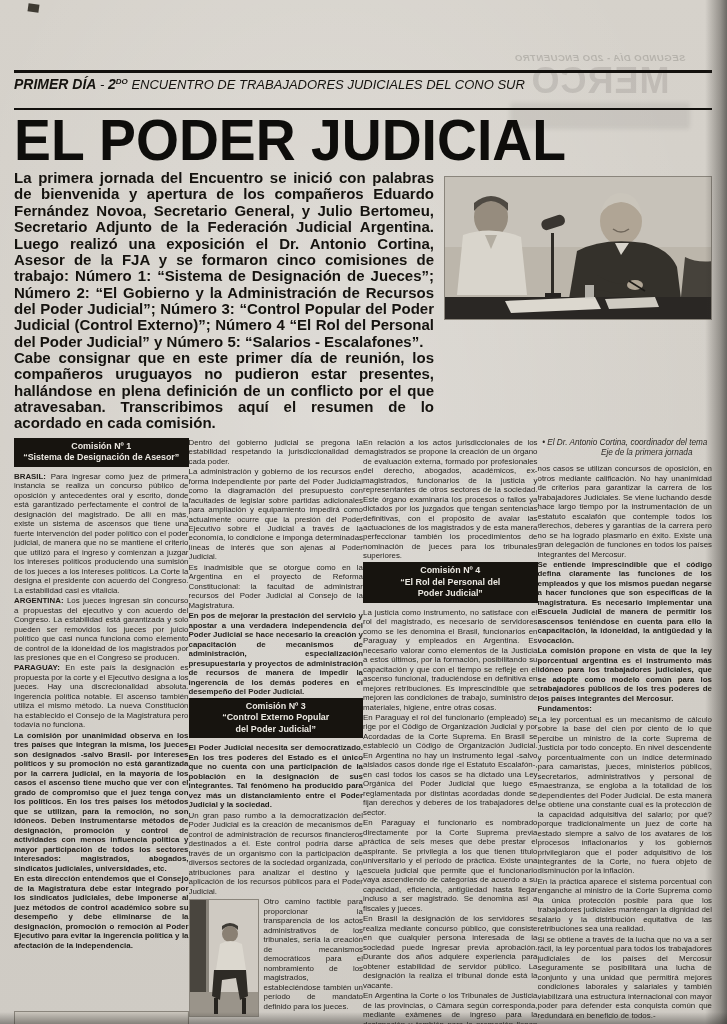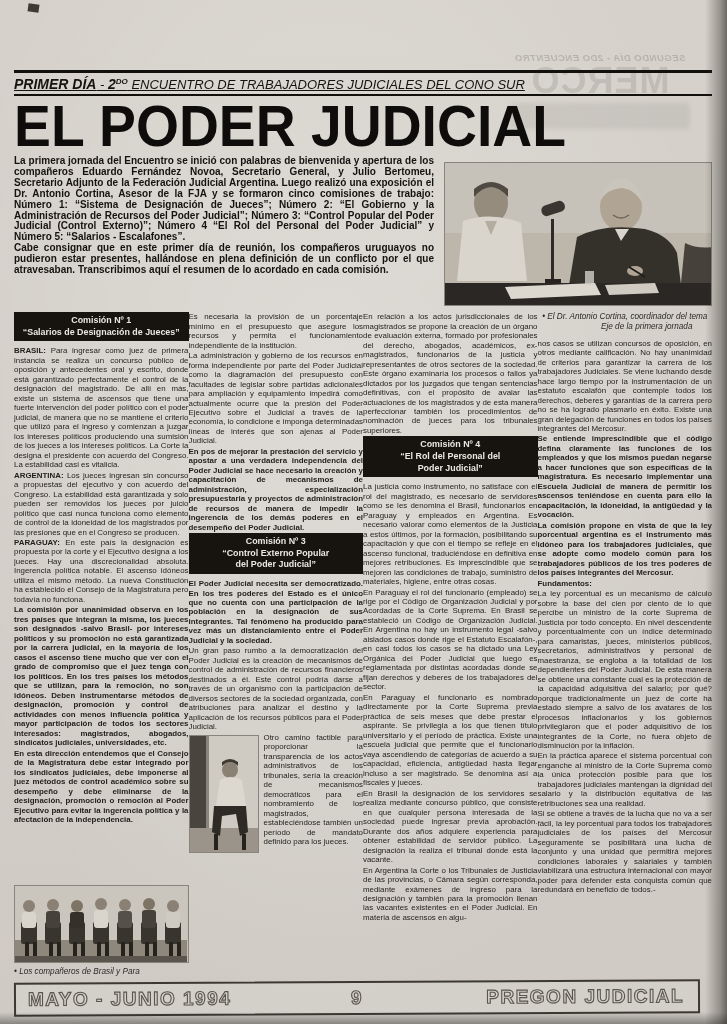--- a/index.html
+++ b/index.html
@@ -17,29 +17,29 @@
 
   
   .ghost{position:absolute;right:2px;top:52px;width:250px;text-align:center;
          transform:scaleX(-1);filter:blur(.7px);pointer-events:none;}
   .ghost-small{font-size:9.5px;font-weight:bold;font-style:italic;color:rgba(40,37,33,.18);letter-spacing:.5px;}
   .ghost-big{font-size:36px;font-weight:900;color:rgba(40,37,33,.12);letter-spacing:1px;line-height:1;}
   .ghost-bar{margin:4px auto 0;width:180px;height:26px;border-radius:4px;background:rgba(40,37,33,.08);filter:blur(2px);}
 
   
   .kicker-rule-top{border-top:3px solid #12100d;}
-  .kicker{font-style:italic;font-size:13px;padding:3px 0 2px;border-bottom:2px solid #12100d;color:#15130f;text-decoration:underline;}
+  .kicker{font-style:italic;font-size:13px;padding:3px 0 16px;border-bottom:2px solid #12100d;color:#15130f;}
   .kicker .k-bold{font-weight:bold;font-size:14px;}
   .kicker sup{font-size:8px;font-weight:bold;}
   h1.title{margin:3px 0 2px;font-size:57px;font-weight:bold;letter-spacing:0px;line-height:.95;
            color:#0e0d0b;transform:scaleX(.97);transform-origin:left;white-space:nowrap;}
 
   
   .lede-row{display:flex;gap:10px;margin-top:3px;}
-  .lede{width:420px;flex:none;font-weight:bold;font-size:10px;line-height:1.09;text-align:justify;color:#15130f;}
+  .lede{width:420px;flex:none;font-weight:bold;font-size:15px;line-height:1.09;text-align:justify;color:#15130f;}
   .lede p{margin:0;}
   .photo-main{flex:1;height:142px;margin:6px 0 0;border:1px solid #8a857c;overflow:hidden;background:#c9c4bb;}
   .photo-main svg{display:block;}
 
   
   .cols{display:flex;margin-top:6px;height:664px;}
   .col{flex:1;min-width:0;overflow:hidden;display:flex;flex-direction:column;}
   .col-text{flex:1;min-height:0;overflow:hidden;}
   .sec-head{background:#17140f;color:#eae7e0;text-align:center;font-weight:bold;
             font-size:8.9px;line-height:1.3;padding:3px 2px;margin:0 0 5px;}
@@ -123,25 +123,25 @@
         </svg>
       </figure>
     </div>
 
     <div class="cols">
 
       <div class="col">
         <div class="col-text">
           <div class="sec-head">
             <div>Comisión Nº 1</div>
-            <div>“Salarios de Designación de Jueces”</div>
+            <div>“Sistema de Designación de Asesor”</div>
           </div>
           <p class="bp"><b class="lead">BRASIL:</b><span> Para ingresar como juez de primera instancia se realiza un concurso público de oposición y antecedentes oral y escrito, donde está garantizado perfectamente el control de la designación del magistrado. De allí en más, existe un sistema de ascensos que tiene una fuerte intervención del poder político con el poder judicial, de manera que no se mantiene el criterio que utilizó para el ingreso y comienzan a juzgar los intereses políticos produciendo una sumisión de los jueces a los intereses políticos. La Corte la designa el presidente con acuerdo del Congreso. La estabilidad casi es vitalicia.</span></p>
           <p class="bp"><b class="lead">ARGENTINA:</b><span> Los jueces ingresan sin concurso a propuestas del ejecutivo y con acuerdo del Congreso. La estabilidad está garantizada y solo pueden ser removidos los jueces por juicio político que casi nunca funciona como elemento de control de la idoneidad de los magistrados por las presiones que en el Congreso se producen.</span></p>
-          <p class="bp"><b class="lead">PARAGUAY:</b><span> En este país la designación es propuesta por la corte y el Ejecutivo designa a los jueces. Hay una discrecionalidad absoluta. Ingerencia política notable. El ascenso idóneos utiliza el mismo método. La nueva Constitución ha establecido el Consejo de la Magistratura pero todavía no funciona.</span></p>
+          <p class="bp"><b class="lead">PARAGUAY:</b><span> En este país la designación es propuesta por la corte y el Ejecutivo designa a los jueces. Hay una discrecionalidad absoluta. Ingerencia política notable. El ascenso también utiliza el mismo método. La nueva Constitución ha establecido el Consejo de la Magistratura pero todavía no funciona.</span></p>
           <p class="bp b">La comisión por unanimidad observa en los tres países que integran la misma, los jueces son designados -salvo Brasil- por intereses políticos y su promoción no está garantizada por la carrera judicial, en la mayoría de los casos el ascenso tiene mucho que ver con el grado de compromiso que el juez tenga con los políticos. En los tres países los métodos que se utilizan, para la remoción, no son idóneos. Deben instrumentarse métodos de designación, promoción y control de actividades con menos influencia política y mayor participación de todos los sectores interesados: magistrados, abogados, sindicatos judiciales, universidades, etc.</p>
           <p class="bp b">En esta dirección entendemos que el Consejo de la Magistratura debe estar integrado por los sindicatos judiciales, debe imponerse al juez métodos de control académico sobre su desempeño y debe eliminarse de la designación, promoción o remoción al Poder Ejecutivo para evitar la ingerencia política y la afectación de la independencia.</p>
         </div>
         <figure class="photo-bottom">
           <svg width="172" height="78" viewBox="0 0 172 78" xmlns="http://www.w3.org/2000/svg">
             <rect width="172" height="78" fill="#cbc6bd"></rect>
             <rect y="54" width="172" height="24" fill="#8e887c"></rect>
             <rect y="70" width="172" height="8" fill="#5a554c"></rect>
 
             <g fill="#38342e">
@@ -185,22 +185,23 @@
               <rect x="154" y="56" width="4" height="14"></rect>
                 <rect x="162" y="56" width="4" height="14"></rect>
             </g>
           </svg>
         </figure>
         <figcaption class="caption-bottom">• Los compañeros de Brasil y Para</figcaption>
       </div>
 
       <div class="col">
         <div class="col-text">
-          <p class="bp">Es necesaria la provisión de un porcentaje mínimo en el presupuesto que asegure los recursos y permita el funcionamiento independiente de la institución.</p>
+          <p class="bp">Dentro del gobierno judicial se pregona la estabilidad respetando la jurisdiccionalidad de cada poder.</p>
           <p class="bp">La administración y gobierno de los recursos en forma independiente por parte del Poder Judicial como la diagramación del presupuesto con facultades de legislar sobre partidas adicionales para ampliación y equipamiento impedirá como actualmente ocurre que la presión del Poder Ejecutivo sobre el Judicial a través de la economía, lo condicione e imponga determinadas líneas de interés que son ajenas al Poder Judicial.</p>
+          <p class="bp">Es inadmisible que se otorgue como en la Argentina en el proyecto de Reforma Constitucional: la facultad de administrar recursos del Poder Judicial al Consejo de la Magistratura.</p>
           <p class="bp b">En pos de mejorar la prestación del servicio y apostar a una verdadera independencia del Poder Judicial se hace necesario la creación y capacitación de mecanismos de administración, especialización presupuestaria y proyectos de administración de recursos de manera de impedir la ingerencia de los demás poderes en el desempeño del Poder Judicial.</p>
           <div class="sec-head mid">
             <div>Comisión Nº 3</div>
             <div>“Control Externo Popular</div>
             <div>del Poder Judicial”</div>
           </div>
           <p class="bp b">El Poder Judicial necesita ser democratizado. En los tres poderes del Estado es el único que no cuenta con una participación de la población en la designación de sus integrantes. Tal fenómeno ha producido para vez más un distanciamiento entre el Poder Judicial y la sociedad.</p>
           <p class="bp">Un gran paso rumbo a la democratización del Poder Judicial es la creación de mecanismos de control de administración de recursos financieros destinados a él. Este control podría darse a través de un organismo con la participación de diversos sectores de la sociedad organizada, con atribuciones para analizar el destino y la aplicación de los recursos públicos para el Poder Judicial.</p>
           <div class="wrapblock">
             <figure class="photo-small">

